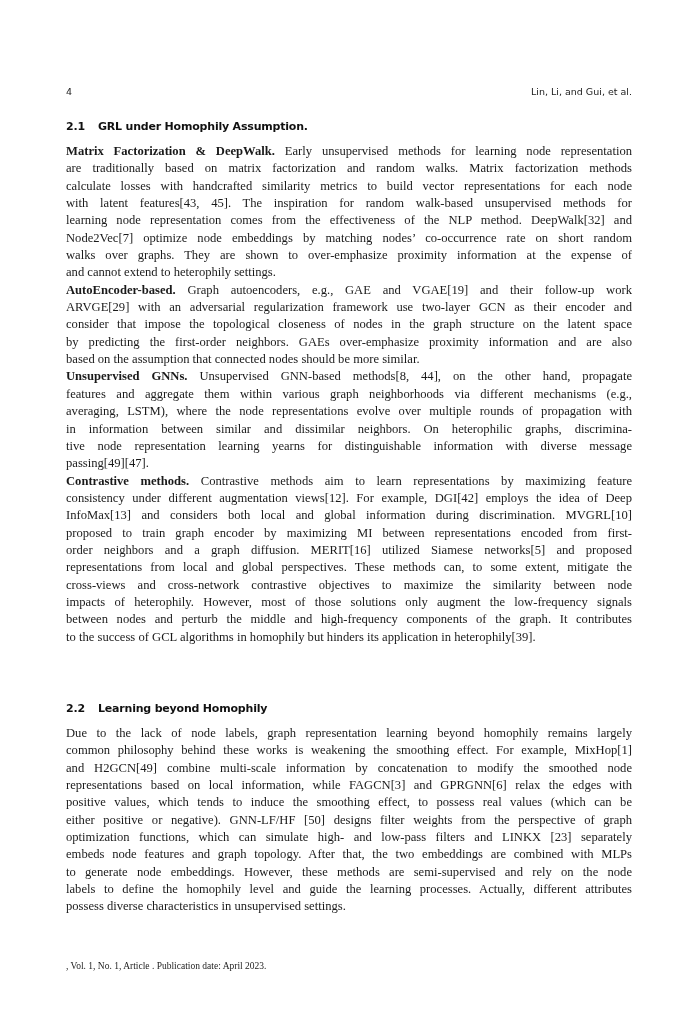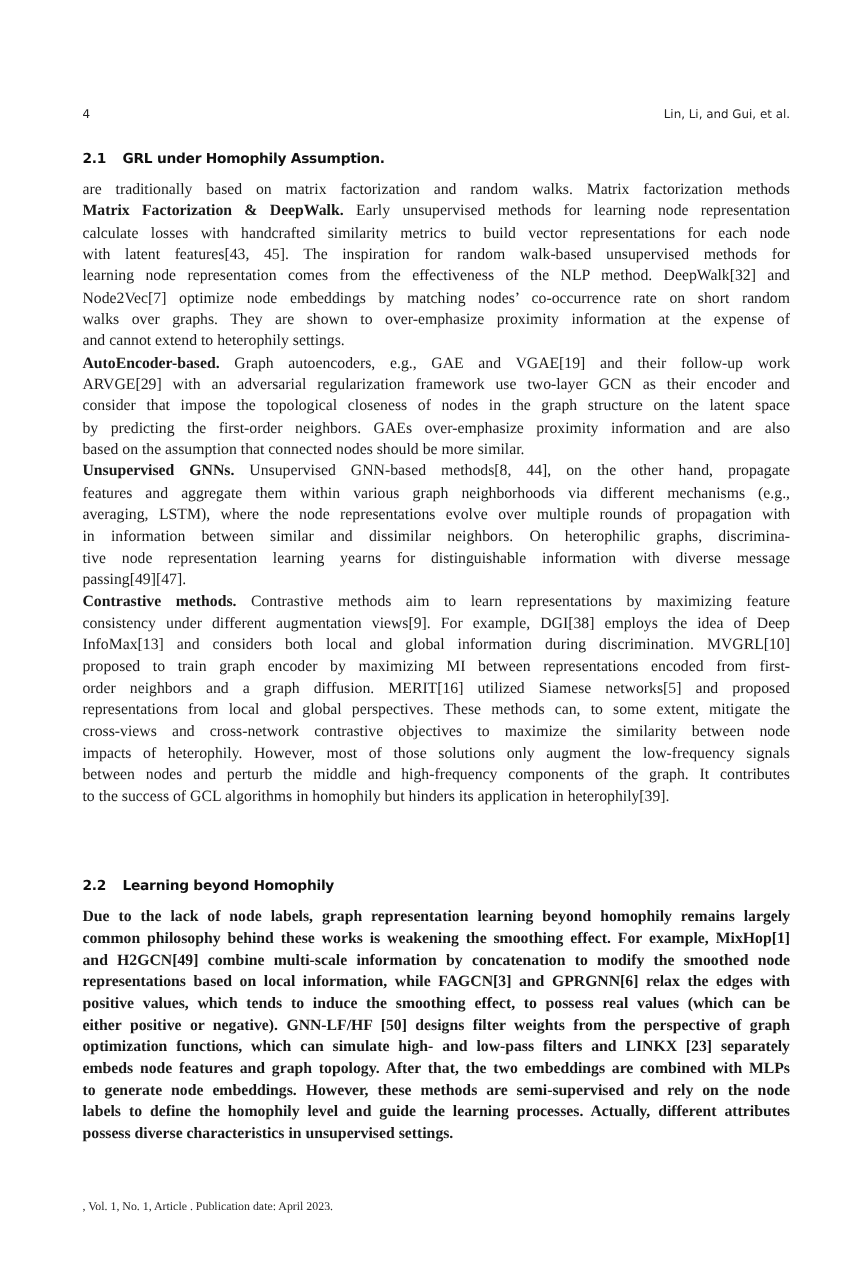--- a/index.html
+++ b/index.html
@@ -30,22 +30,22 @@
     <span class="pg">4</span>
     <span class="authors">Lin, Li, and Gui, et al.</span>
   </div>
 
   <div class="sec-head" style="top:120px;">
     <span class="num">2.1</span><span>GRL under Homophily Assumption.</span>
   </div>
 
   <div class="body-text" style="top:143px;">
 
+    <div class="line"><b>Matrix Factorization &amp; DeepWalk.</b><span> Early unsupervised methods for learning node representation</span></div>
     <div class="line">are traditionally based on matrix factorization and random walks. Matrix factorization methods</div>
-    <div class="line"><b>Matrix Factorization &amp; DeepWalk.</b><span> Early unsupervised methods for learning node representation</span></div>
     <div class="line">calculate losses with handcrafted similarity metrics to build vector representations for each node</div>
     <div class="line">with latent features[43, 45]. The inspiration for random walk-based unsupervised methods for</div>
     <div class="line">learning node representation comes from the effectiveness of the NLP method. DeepWalk[32] and</div>
     <div class="line">Node2Vec[7] optimize node embeddings by matching nodes’ co-occurrence rate on short random</div>
     <div class="line">walks over graphs. They are shown to over-emphasize proximity information at the expense of</div>
     <div class="line last">and cannot extend to heterophily settings.</div>
 
     <div class="line"><b>AutoEncoder-based.</b><span> Graph autoencoders, e.g., GAE and VGAE[19] and their follow-up work</span></div>
     <div class="line">ARVGE[29] with an adversarial regularization framework use two-layer GCN as their encoder and</div>
     <div class="line">consider that impose the topological closeness of nodes in the graph structure on the latent space</div>
@@ -53,36 +53,36 @@
     <div class="line last">based on the assumption that connected nodes should be more similar.</div>
 
     <div class="line"><b>Unsupervised GNNs.</b><span> Unsupervised GNN-based methods[8, 44], on the other hand, propagate</span></div>
     <div class="line">features and aggregate them within various graph neighborhoods via different mechanisms (e.g.,</div>
     <div class="line">averaging, LSTM), where the node representations evolve over multiple rounds of propagation with</div>
     <div class="line">in information between similar and dissimilar neighbors. On heterophilic graphs, discrimina-</div>
     <div class="line">tive node representation learning yearns for distinguishable information with diverse message</div>
     <div class="line last">passing[49][47].</div>
 
     <div class="line"><b>Contrastive methods.</b><span> Contrastive methods aim to learn representations by maximizing feature</span></div>
-    <div class="line">consistency under different augmentation views[9]. For example, DGI[38] employs the idea of Deep</div>
+    <div class="line">consistency under different augmentation views[12]. For example, DGI[42] employs the idea of Deep</div>
     <div class="line">InfoMax[13] and considers both local and global information during discrimination. MVGRL[10]</div>
     <div class="line">proposed to train graph encoder by maximizing MI between representations encoded from first-</div>
     <div class="line">order neighbors and a graph diffusion. MERIT[16] utilized Siamese networks[5] and proposed</div>
     <div class="line">representations from local and global perspectives. These methods can, to some extent, mitigate the</div>
     <div class="line">cross-views and cross-network contrastive objectives to maximize the similarity between node</div>
     <div class="line">impacts of heterophily. However, most of those solutions only augment the low-frequency signals</div>
     <div class="line">between nodes and perturb the middle and high-frequency components of the graph. It contributes</div>
     <div class="line last">to the success of GCL algorithms in homophily but hinders its application in heterophily[39].</div>
   </div>
 
   <div class="sec-head" style="top:702px;">
     <span class="num">2.2</span><span>Learning beyond Homophily</span>
   </div>
 
-  <div class="body-text" style="top:725px;font-weight:bold;">
+  <div class="body-text" style="top:725px;">
     <div class="line">Due to the lack of node labels, graph representation learning beyond homophily remains largely</div>
     <div class="line">common philosophy behind these works is weakening the smoothing effect. For example, MixHop[1]</div>
     <div class="line">and H2GCN[49] combine multi-scale information by concatenation to modify the smoothed node</div>
     <div class="line">representations based on local information, while FAGCN[3] and GPRGNN[6] relax the edges with</div>
     <div class="line">positive values, which tends to induce the smoothing effect, to possess real values (which can be</div>
     <div class="line">either positive or negative). GNN-LF/HF [50] designs filter weights from the perspective of graph</div>
     <div class="line">optimization functions, which can simulate high- and low-pass filters and LINKX [23] separately</div>
     <div class="line">embeds node features and graph topology. After that, the two embeddings are combined with MLPs</div>
     <div class="line">to generate node embeddings. However, these methods are semi-supervised and rely on the node</div>
     <div class="line">labels to define the homophily level and guide the learning processes. Actually, different attributes</div>

